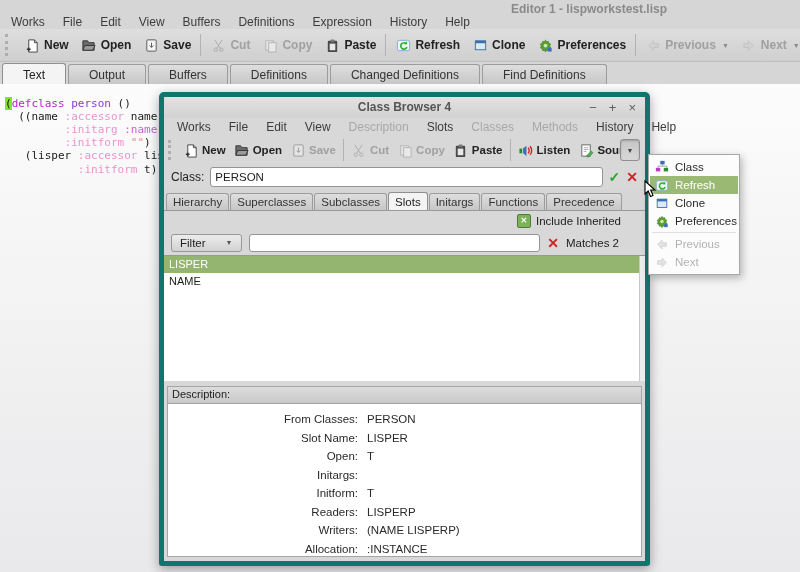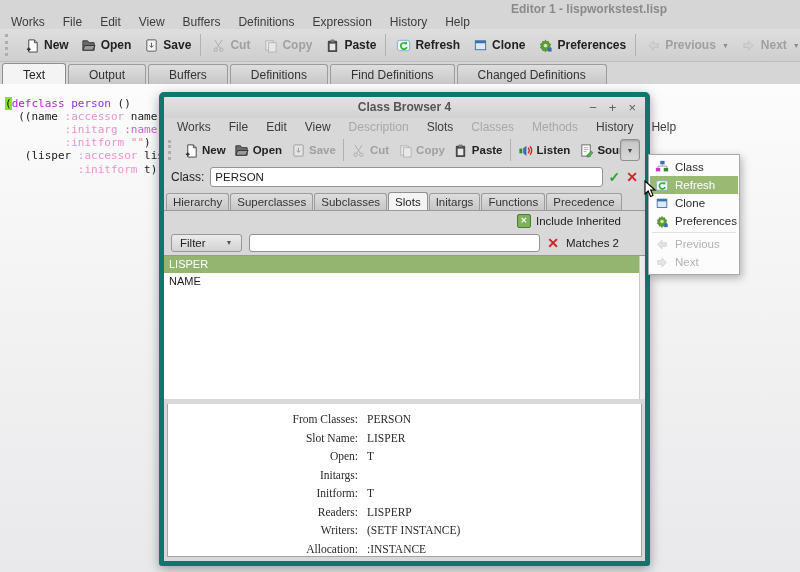--- a/index.html
+++ b/index.html
@@ -65,21 +65,21 @@
   .filter-btn{display:flex;align-items:center;gap:18px;border:1px solid #989898;border-radius:3px;background:linear-gradient(#ececec,#d2d2d2);padding:2px 8px;color:#222;}
   .filter-btn .dda{font-size:7px;color:#555;}
   .filter-input{flex:1;height:16px;}
   .slots-list{flex:1;background:#fff;border-top:1px solid #989898;position:relative;font-size:11px;overflow:hidden;}
   .slot-row{height:17px;line-height:17px;padding-left:5px;color:#1a1a1a;}
   .slot-row.selected{background:#94b56f;color:#fff;}
   .slots-scrollbar{position:absolute;right:0;top:0;bottom:0;width:5px;background:#ececec;border-left:1px solid #c8c8c8;}
   .splitter{height:5px;flex:none;}
   .desc-wrap{margin:0 3px 4px;flex:none;}
   .desc-header{height:16px;background:linear-gradient(#dcdcdc,#c9c9c9);border:1px solid #a5a5a5;font-size:11px;line-height:15px;padding-left:4px;color:#222;}
-  .desc-panel{height:146px;background:#fff;border:1px solid #a5a5a5;border-top:none;padding-top:6px;overflow:hidden;font-family:Liberation Serif, serif;}
+  .desc-panel{height:146px;background:#fff;border:1px solid #a5a5a5;border-top:none;padding-top:6px;overflow:hidden;}
   .desc-row{display:flex;height:18.5px;align-items:center;font-size:11.5px;}
   .desc-label{width:190px;text-align:right;padding-right:9px;color:#2a2a2a;flex:none;}
   .desc-value{color:#2a2a2a;white-space:nowrap;}
   
   .ctx{position:absolute;left:648px;top:154px;width:88px;background:#fcfcfc;border:1px solid #a8a8a8;box-shadow:2px 3px 8px rgba(0,0,0,.28);padding:3px 1px;z-index:100;font-size:11.5px;}
   .ctx-item{height:18px;display:flex;align-items:center;gap:6px;padding:0 5px;color:#2b2b2b;}
   .ctx-item .icn{width:14px;height:14px;}
   .ctx-item.hl{background:#9aba74;color:#fff;}
   .ctx-item.disabled{color:#b2b2b2;}
   .ctx-item.disabled .icn{opacity:.5;filter:grayscale(1);}
@@ -223,22 +223,22 @@
             </svg>
           </span>
         </div>
       </div>
   </div>
   <div class="tabs" id="ed-tabs">
       <div class="tab active">Text</div>
       <div class="tab">Output</div>
       <div class="tab">Buffers</div>
       <div class="tab">Definitions</div>
+      <div class="tab">Changed Definitions</div>
       <div class="tab">Find Definitions</div>
-      <div class="tab">Changed Definitions</div>
     </div>
   <div class="ed-body">
     <div class="code" id="code"><div class="code-line"><span class="tk-hl">(</span><span class="tk-def">defclass</span><span class="tk-p"> </span><span class="tk-cls">person</span><span class="tk-p"> ()</span></div><div class="code-line"><span class="tk-p">  ((name </span><span class="tk-kw">:accessor</span><span class="tk-p"> name</span></div><div class="code-line"><span class="tk-p">         </span><span class="tk-kw">:initarg</span><span class="tk-p"> </span><span class="tk-kwv">:name</span></div><div class="code-line"><span class="tk-p">         </span><span class="tk-kw">:initform</span><span class="tk-p"> </span><span class="tk-str">""</span><span class="tk-p">)</span></div><div class="code-line"><span class="tk-p">   (lisper </span><span class="tk-kw">:accessor</span><span class="tk-p"> lisperp</span></div><div class="code-line"><span class="tk-p">           </span><span class="tk-kw">:initform</span><span class="tk-p"> t))</span><span class="cursor-block"></span><span class="cursor-box"></span></div></div>
   </div>
 </div>
 
 <div class="cb">
   <div class="cb-titlebar">
     <span>Class Browser 4</span>
     <span class="winbtns" id="cb-winbtns">
@@ -374,20 +374,21 @@
     <span class="x-btn">✕</span>
     <span class="matches">Matches 2</span>
   </div>
   <div class="slots-list" id="slots">
     <div class="slots-scrollbar"></div>
   <div class="slot-row selected">LISPER</div>
       <div class="slot-row">NAME</div>
     </div>
   <div class="splitter"></div>
   <div class="desc-wrap">
+    <div class="desc-header">Description:</div>
     <div class="desc-panel" id="desc">
         <div class="desc-row">
           <span class="desc-label">From Classes:</span>
           <span class="desc-value">PERSON</span>
         </div>
         <div class="desc-row">
           <span class="desc-label">Slot Name:</span>
           <span class="desc-value">LISPER</span>
         </div>
         <div class="desc-row">
@@ -401,21 +402,21 @@
         <div class="desc-row">
           <span class="desc-label">Initform:</span>
           <span class="desc-value">T</span>
         </div>
         <div class="desc-row">
           <span class="desc-label">Readers:</span>
           <span class="desc-value">LISPERP</span>
         </div>
         <div class="desc-row">
           <span class="desc-label">Writers:</span>
-          <span class="desc-value">(SETF INSTANCE)</span>
+          <span class="desc-value">(NAME LISPERP)</span>
         </div>
         <div class="desc-row">
           <span class="desc-label">Allocation:</span>
           <span class="desc-value">:INSTANCE</span>
         </div>
       </div>
   </div>
 </div>
 
 <div class="ctx" id="ctx">

